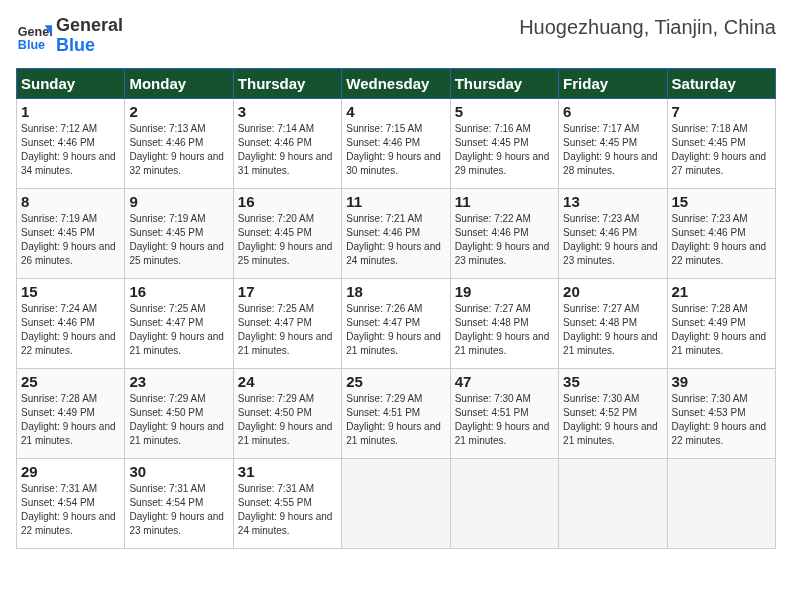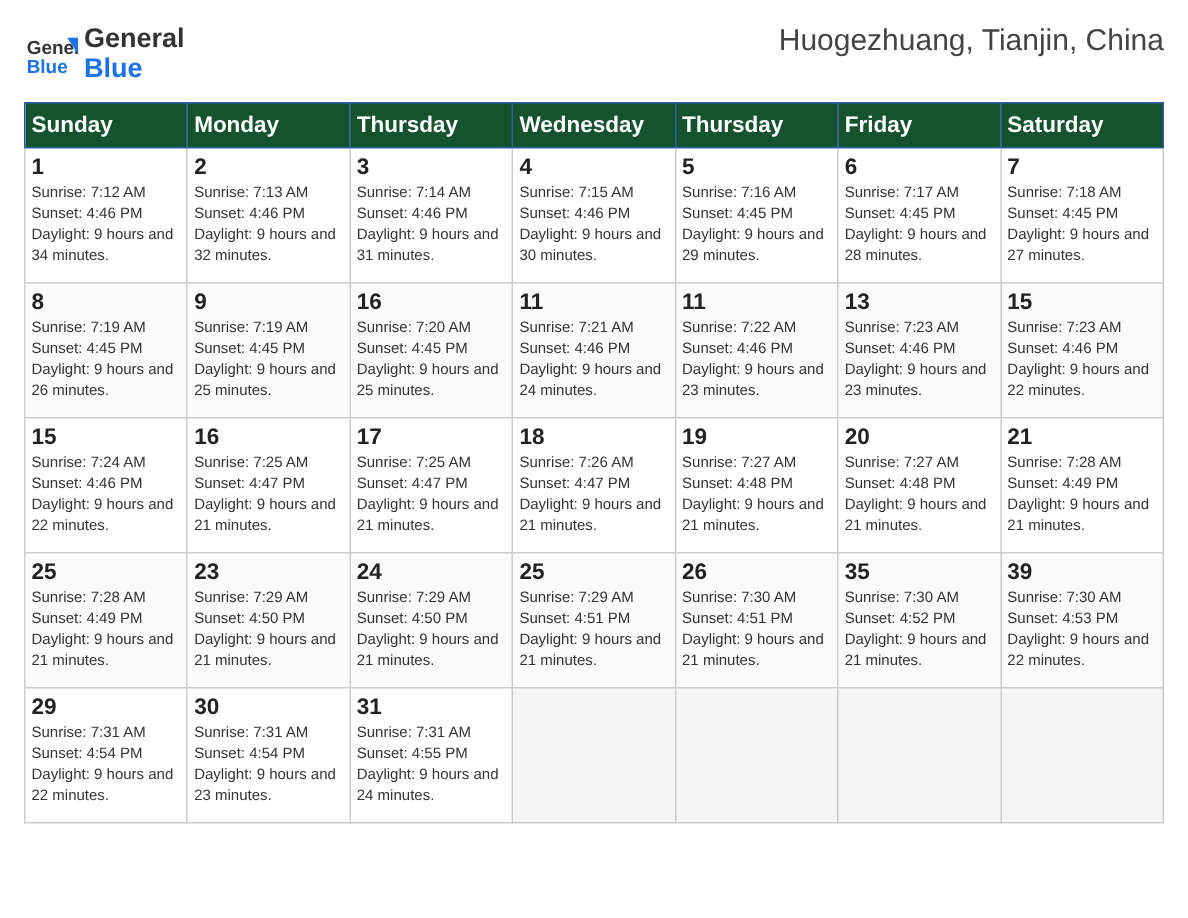--- a/index.html
+++ b/index.html
@@ -315,21 +315,21 @@
       </td>
         <td>
         <span class="day-number">25</span>
         <div class="day-info">
           Sunrise: 7:29 AM<br>
           Sunset: 4:51 PM<br>
           Daylight: 9 hours and 21 minutes.
         </div>
       </td>
         <td>
-        <span class="day-number">26</span>
+        <span class="day-number">47</span>
         <div class="day-info">
           Sunrise: 7:30 AM<br>
           Sunset: 4:51 PM<br>
           Daylight: 9 hours and 21 minutes.
         </div>
       </td>
         <td>
         <span class="day-number">35</span>
         <div class="day-info">
           Sunrise: 7:30 AM<br>

